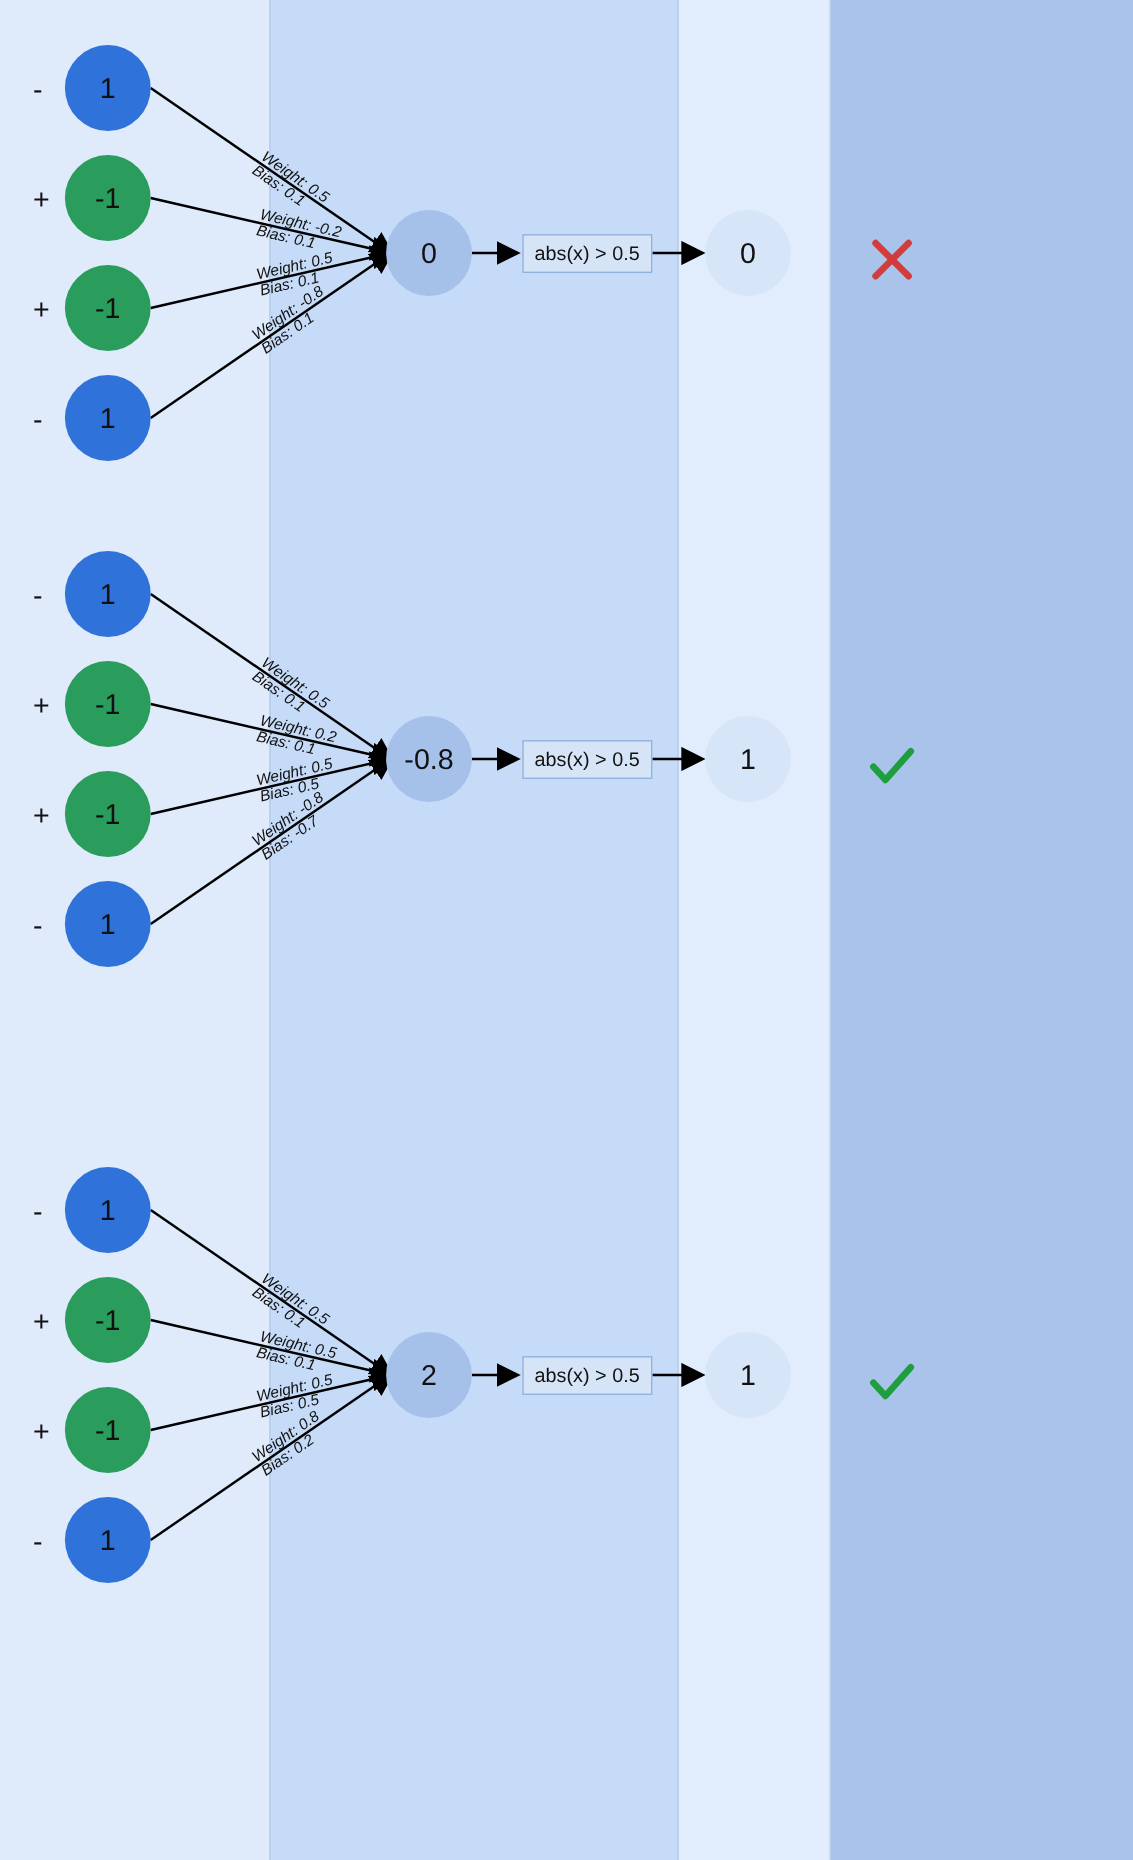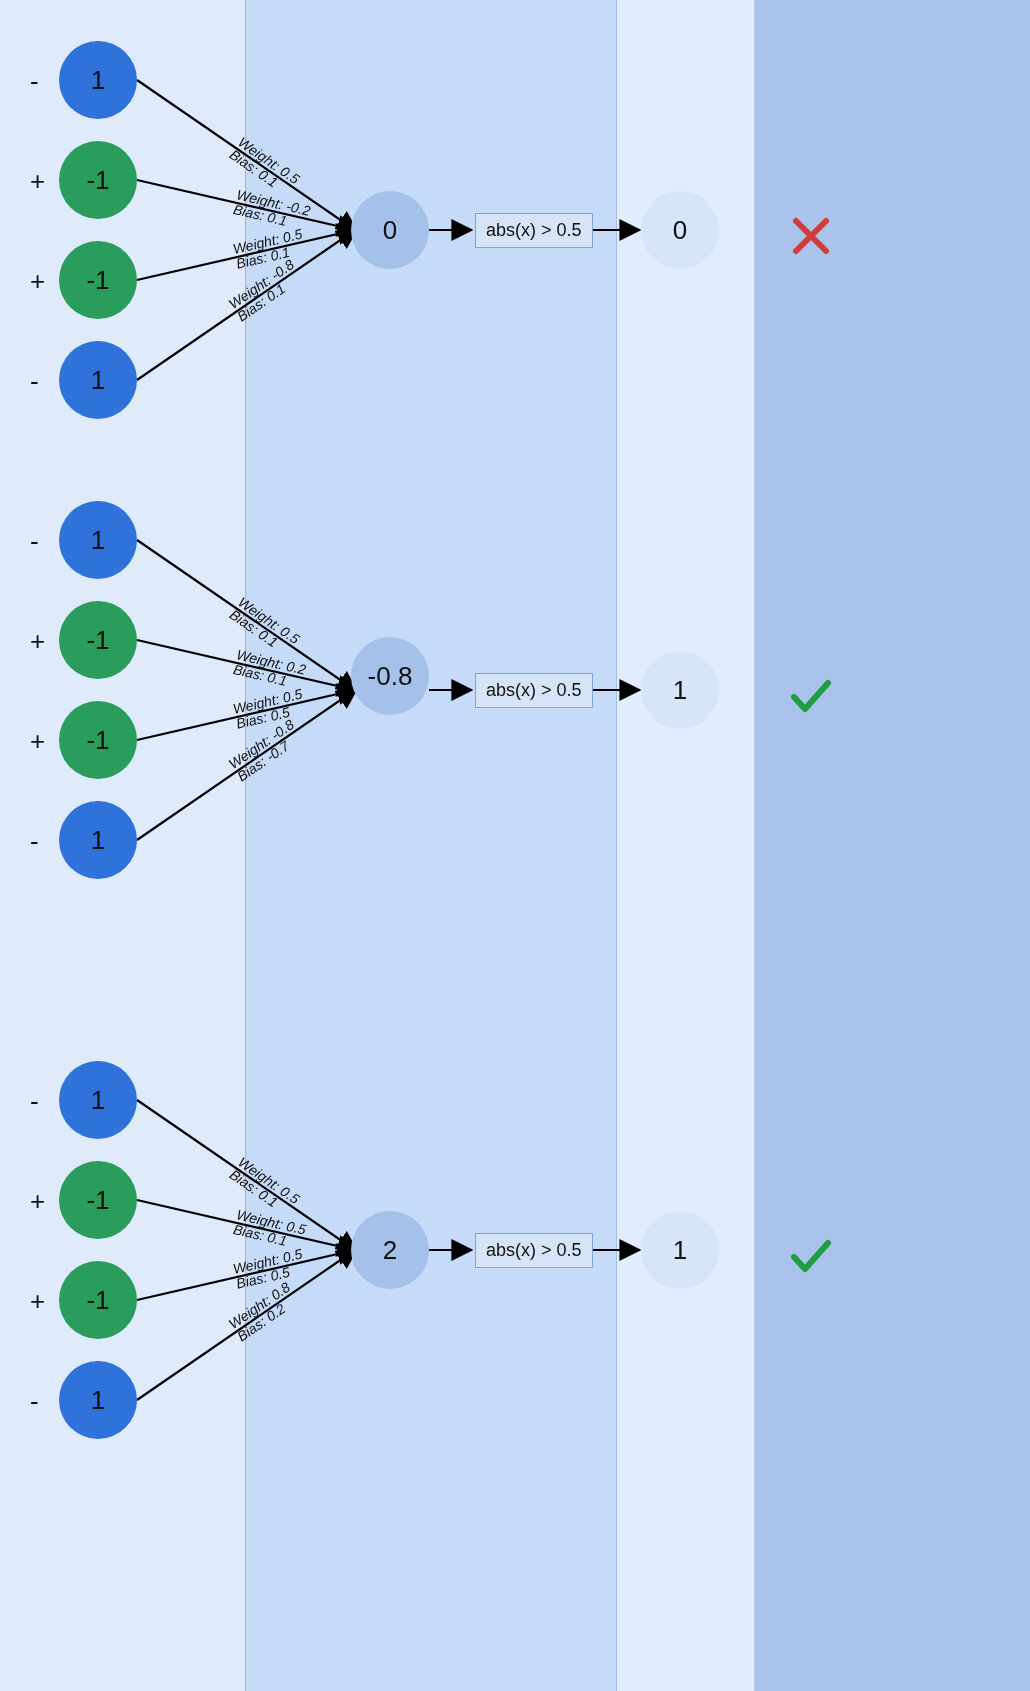--- a/index.html
+++ b/index.html
@@ -145,21 +145,21 @@
       <div>Bias: 0.1</div>
     </div>
     <div class="edge-label" style="left: 235.1px; top: 701.5px; transform: rotate(-12.9178deg);">
       <div>Weight: 0.5</div>
       <div>Bias: 0.5</div>
     </div>
     <div class="edge-label" style="left: 235.1px; top: 756.5px; transform: rotate(-34.5308deg);">
       <div>Weight: -0.8</div>
       <div>Bias: -0.7</div>
     </div>
-    <div class="hidden-node" style="left:351px;top:637px;">-0.8</div>
+    <div class="hidden-node" style="left:351px;top:651px;">-0.8</div>
     <div class="activation-box" style="left:475px;top:673px;">abs(x) &gt; 0.5</div>
     <div class="output-node" style="left:641px;top:651px;">1</div>
     <div class="result-icon" style="left: 790px; top: 675px;"><svg width="42" height="42">
         <path class="check" d="M4 22 L15 34 L38 8"></path>
       </svg></div>
     <div class="sign" style="left:30px;top:1086px;">-</div>
     <div class="inode blue" style="left:59px;top:1061px;">1</div>
     <div class="sign" style="left:30px;top:1186px;">+</div>
     <div class="inode green" style="left:59px;top:1161px;">-1</div>
     <div class="sign" style="left:30px;top:1286px;">+</div>

